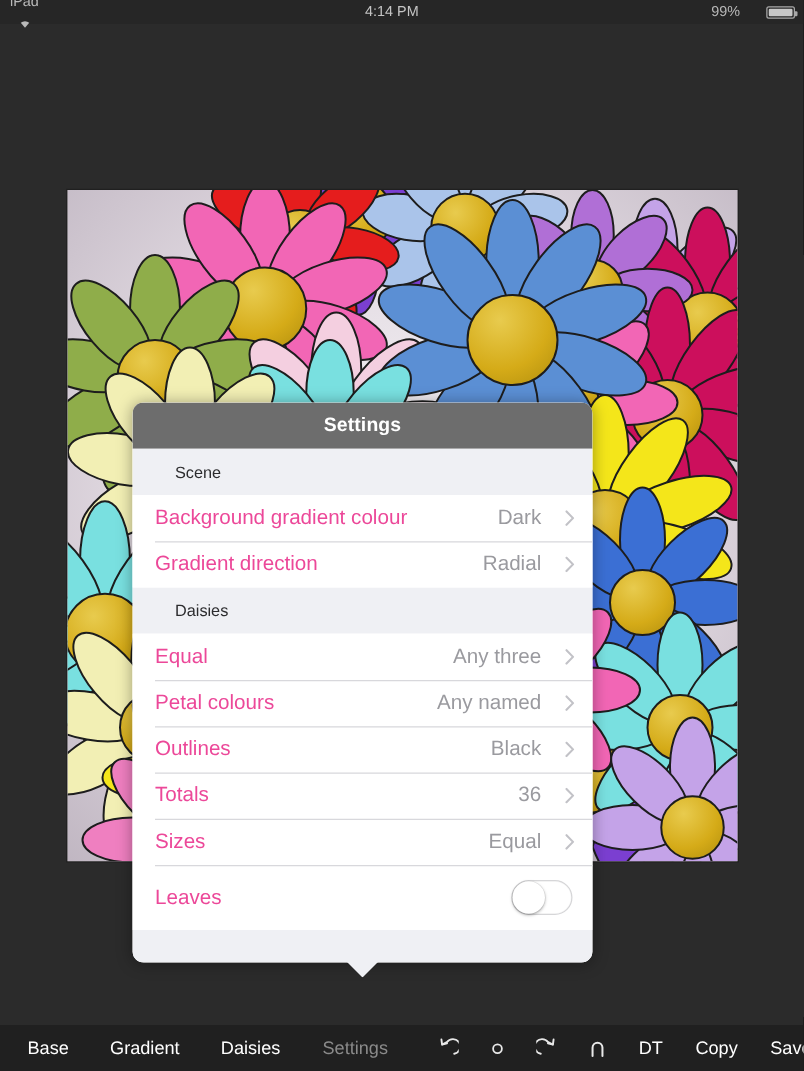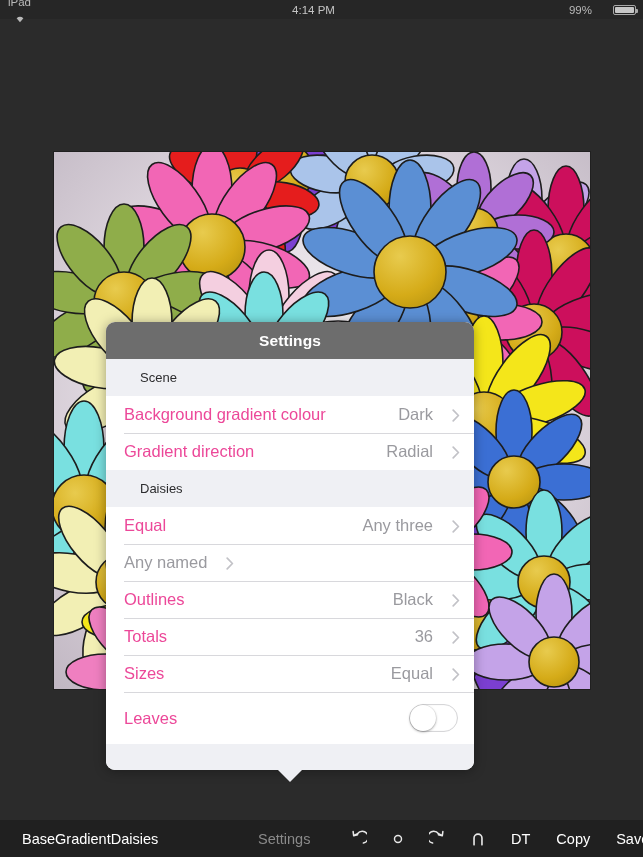--- a/index.html
+++ b/index.html
@@ -214,21 +214,21 @@
   }
   .tb-item {
     color: #ffffff;
     white-space: nowrap;
     display: flex;
     align-items: center;
     justify-content: center;
     cursor: default;
   }
   .tb-item.dim { color: #8a8a8a; }
-  .tb-left { position: absolute; left: 22px; display: flex; align-items: flex-end; }
+  .tb-left { position: absolute; left: 22px; display: flex; gap: 33px; align-items: flex-end; }
   .tb-mid  { position: absolute; left: 258px; }
   .tb-right{ position: absolute; left: 338px; display: flex; gap: 0px; align-items: center; }
   .tb-right .tb-item { width: 40px; }
   .tb-right .tb-item.wide { width: auto; padding: 0 13px; }
   .glyph svg { display: block; }
 </style>
 </head>
 <body>
 
 <div id="app">
@@ -635,20 +635,21 @@
           <span class="row-label">Equal</span>
           <span class="row-value">Any three</span>
           <span class="chev">
             <svg width="8" height="13" viewBox="0 0 8 13">
                 <path d="M1.2 1.2 L6.4 6.5 L1.2 11.8" fill="none" stroke="#c2c2c7" stroke-width="1.7" stroke-linecap="round" stroke-linejoin="round"></path>
               </svg>
           </span>
         </div>
 
         <div class="row">
+          <span class="row-label">Petal colours</span>
           <span class="row-value">Any named</span>
           <span class="chev">
             <svg width="8" height="13" viewBox="0 0 8 13">
                 <path d="M1.2 1.2 L6.4 6.5 L1.2 11.8" fill="none" stroke="#c2c2c7" stroke-width="1.7" stroke-linecap="round" stroke-linejoin="round"></path>
               </svg>
           </span>
         </div>
 
 
         <div class="row">

